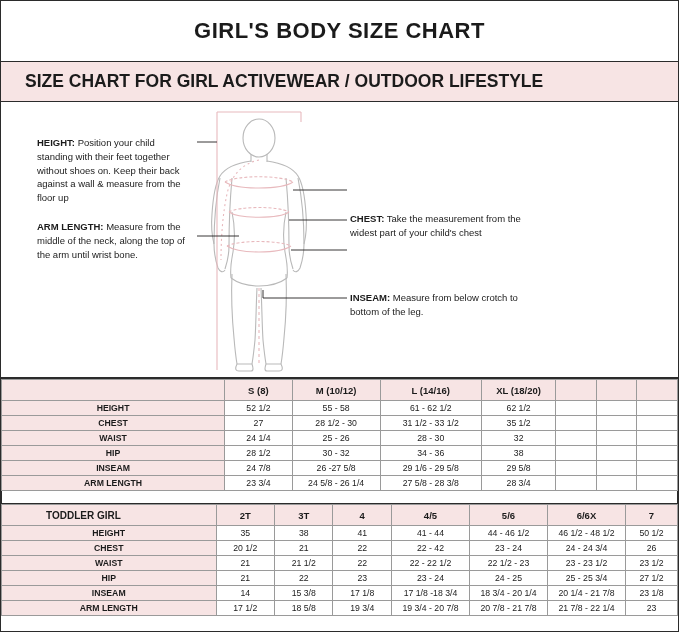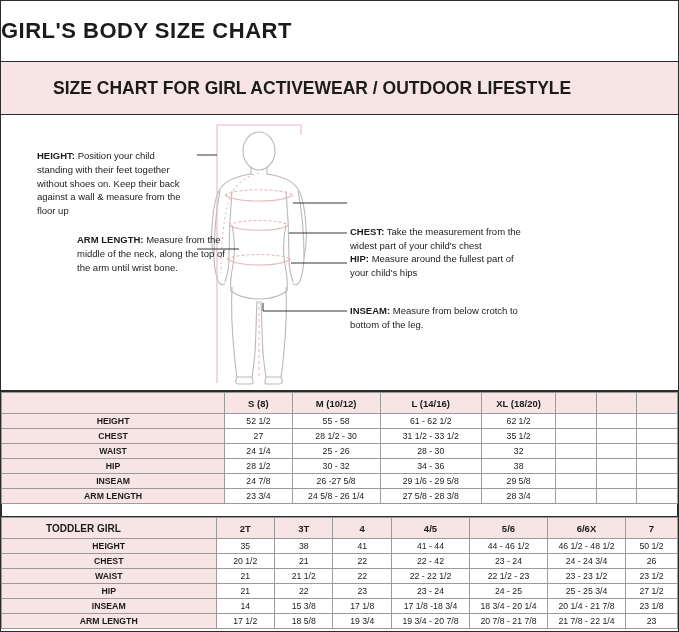--- a/index.html
+++ b/index.html
@@ -19,34 +19,35 @@
     border: 1px solid #2b2b2b;
     background: #fff;
     overflow: hidden;
   }
   
   .title-bar {
     height: 60px;
     border-bottom: 1px solid #2b2b2b;
     display: flex;
     align-items: center;
+    justify-content: center;
   }
   .title-bar .title {
     font-size: 22px;
     font-weight: bold;
     letter-spacing: 0.5px;
     color: #1b1b1b;
   }
   .subtitle-bar {
-    height: 53px;
+    height: 40px;
     background: #f7e4e4;
     border-bottom: 1px solid #2b2b2b;
     display: flex;
     align-items: center;
-    padding-left: 52px;
+    padding-left: 24px;
     box-sizing: border-box;
   }
   .subtitle-bar .subtitle {
     font-size: 17.5px;
     font-weight: bold;
     color: #1b1b1b;
   }
   
   .diagram {
     position: relative;
@@ -177,32 +178,29 @@
         <path d="M346 118 L288 118"></path>
         <path d="M346 148 L290 148"></path>
         <path d="M346 196 L262 196 L262 188"></path>
       </g>
     </svg>
 
     <div class="note left" style="left:36px; top:34px; width:150px;">
       <b>HEIGHT:</b><span> Position your child standing with their feet together without shoes on. Keep their back against a wall &amp; measure from the floor up</span>
     </div>
 
-    <div class="note left" style="left:36px; top:118px; width:152px;margin-left:40px;">
+    <div class="note left" style="left:36px; top:118px; width:152px;">
       <b>ARM LENGTH:</b><span>  Measure from the middle of the neck, along the top of the arm until wrist bone.</span>
     </div>
 
     <div class="note left" style="left:349px; top:74px; width:180px;margin-top:36px;">
       <b>CHEST:</b><span> Take the measurement from the widest part of your child's chest</span>
     </div>
 
 
-    <div class="note left" style="left:349px; top:137px; width:180px;">
-      <b>HIP:</b><span> Measure around the fullest part of your child's hips</span>
-    </div>
 
     <div class="note left" style="left:349px; top:189px; width:180px;">
       <b>INSEAM:</b><span> Measure from below crotch to bottom of the leg.</span>
     </div>
   </div>
 
   <div class="tbl-wrap">
     <table class="size" id="girls-table">
       <colgroup>
         <col style="width:33%">

